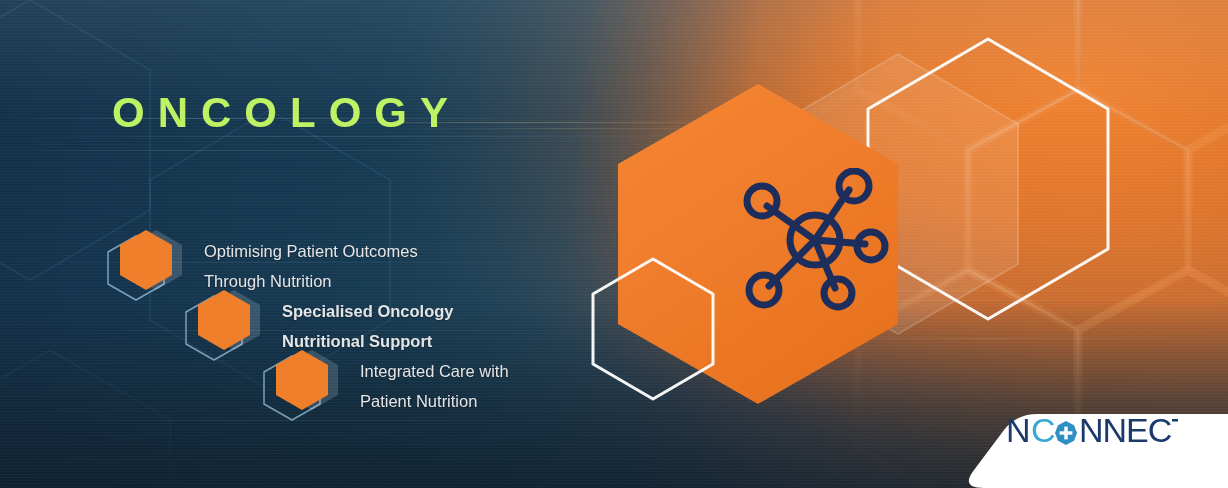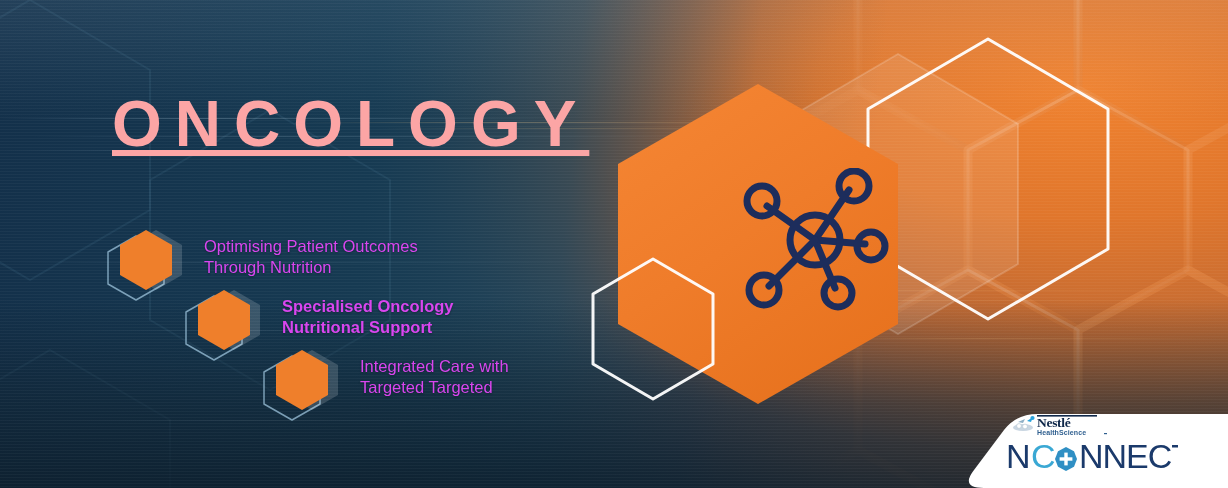--- a/index.html
+++ b/index.html
@@ -69,42 +69,41 @@
   .hex-cluster{ position:absolute; left:598px; top:44px; width:520px; height:400px; }
   .hex-cluster svg{ width:100%; height:100%; display:block; overflow:visible; }
 
   
   .network-icon{ position:absolute; left:737px; top:168px; width:160px; height:148px; }
   .network-icon svg{ width:100%; height:100%; display:block; }
 
   
   .title{
     position:absolute; left:112px; top:92px;
-    font-size:64px; font-weight:bold;
+    font-size:42px; font-weight:bold;
     letter-spacing:13px;
-    color:#fca5a5;
+    color:#bef264;
     line-height:1;
     white-space:nowrap;
-    text-decoration:underline;
   }
 
   .bullets{ position:absolute; left:104px; top:228px; width:470px; }
   .bullet{ position:relative; height:62px; }
   .bullet.b1{ margin-left:0px; }
   .bullet.b2{ margin-left:78px; margin-top:-2px;font-weight:bold; }
   .bullet.b3{ margin-left:156px; margin-top:-2px; }
 
   .hex-bullet{ position:absolute; left:0; top:0; width:92px; height:76px; }
   .hex-bullet svg{ width:100%; height:100%; display:block; }
 
   .bullet-text{
     position:absolute; left:100px; top:8px;
-    color:#d946ef;
+    color:#e5e5e5;
     font-size:16.5px;
-    line-height:21px;
+    line-height:30px;
     white-space:pre-line;
     text-shadow:0 1px 2px rgba(0,0,0,0.35);
   }
 
   
   .logo-panel{
     position:absolute; right:0; bottom:0;
     width:268px; height:88px;
   }
   .logo-panel .shape{ position:absolute; inset:0; }
@@ -266,57 +265,34 @@
 
     <div class="bullet b3">
       <div class="hex-bullet">
         <svg viewBox="0 0 92 76">
           <polygon points="32,8 60,24 60,56 32,72 4,56 4,24" fill="none" stroke="#9dc4dc" stroke-opacity="0.75" stroke-width="1.5" stroke-linejoin="round"></polygon>
           <polygon points="52,2 78,17 78,47 52,62 26,47 26,17" fill="#ffffff" fill-opacity="0.16" stroke="none"></polygon>
           <polygon points="42,2 68,17 68,47 42,62 16,47 16,17" fill="#ef7f2b" stroke="none"></polygon>
         </svg>
       </div>
       <div class="bullet-text">Integrated Care with
-Targeted Targeted</div>
+Patient Nutrition</div>
     </div>
 
   </div>
 
   <div class="logo-panel">
     <div class="shape">
       <svg viewBox="0 0 268 88" preserveAspectRatio="none">
         <path d="M62,88 L24,88 Q0,88 14,70 L44,30 Q56,14 78,14 L268,14 L268,88 Z" fill="#ffffff"></path>
       </svg>
     </div>
 
     <div class="logo-inner">
 
-      <div class="nestle-lockup">
-        <svg width="102" height="26" viewBox="0 0 102 26">
-
-          <g>
-            <ellipse cx="11" cy="15.5" rx="10" ry="3.6" fill="#c9d6e2"></ellipse>
-            <circle cx="7" cy="14" r="2.4" fill="#ffffff" stroke="#b8c8d6" stroke-width="0.7"></circle>
-            <circle cx="13" cy="14.5" r="2.4" fill="#ffffff" stroke="#b8c8d6" stroke-width="0.7"></circle>
-            <path d="M15,9 L21,5 L19,10 Z" fill="#2aa3dd"></path>
-            <circle cx="20.5" cy="6" r="2.1" fill="#2aa3dd"></circle>
-            <path d="M6,10 L13,7 L11,11 Z" fill="#8fb0c6"></path>
-          </g>
-
-          <g>
-            <rect x="25" y="3" width="60" height="1.6" fill="#10284a"></rect>
-            <text x="25" y="14.5" font-family="'Liberation Serif',serif" font-size="13.5" font-weight="bold" fill="#10284a" letter-spacing="-0.3">Nestlé</text>
-          </g>
-
-          <g>
-            <text x="25" y="23" font-family="'Liberation Sans',sans-serif" font-size="7" font-weight="bold" fill="#2f5f8f" letter-spacing="0.1">HealthScience</text>
-            <rect x="92" y="21" width="3" height="1.2" fill="#2f5f8f"></rect>
-          </g>
-        </svg>
-      </div>
 
       <div class="nconnect">
         <svg width="172" height="34" viewBox="0 0 172 34">
 
           <text x="0" y="29" font-family="'Liberation Sans',sans-serif" font-size="34" fill="#1b3a6b" letter-spacing="-1">N</text>
 
           <text x="25" y="29" font-family="'Liberation Sans',sans-serif" font-size="34" fill="#3aa8d4" letter-spacing="-1">C</text>
 
           <g transform="translate(49,8)">
             <polygon points="11,0 19,4.2 22,12 19,19.8 11,24 3,19.8 0,12 3,4.2" fill="#2f8fc4"></polygon>

